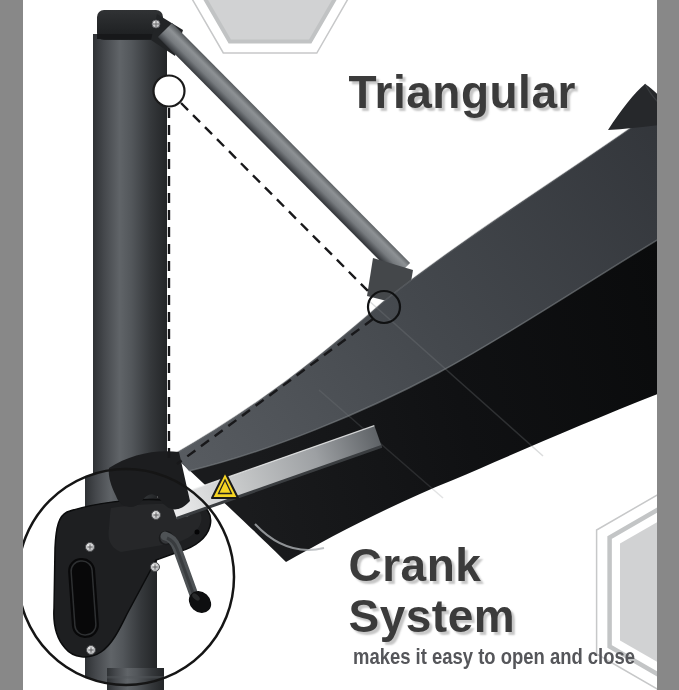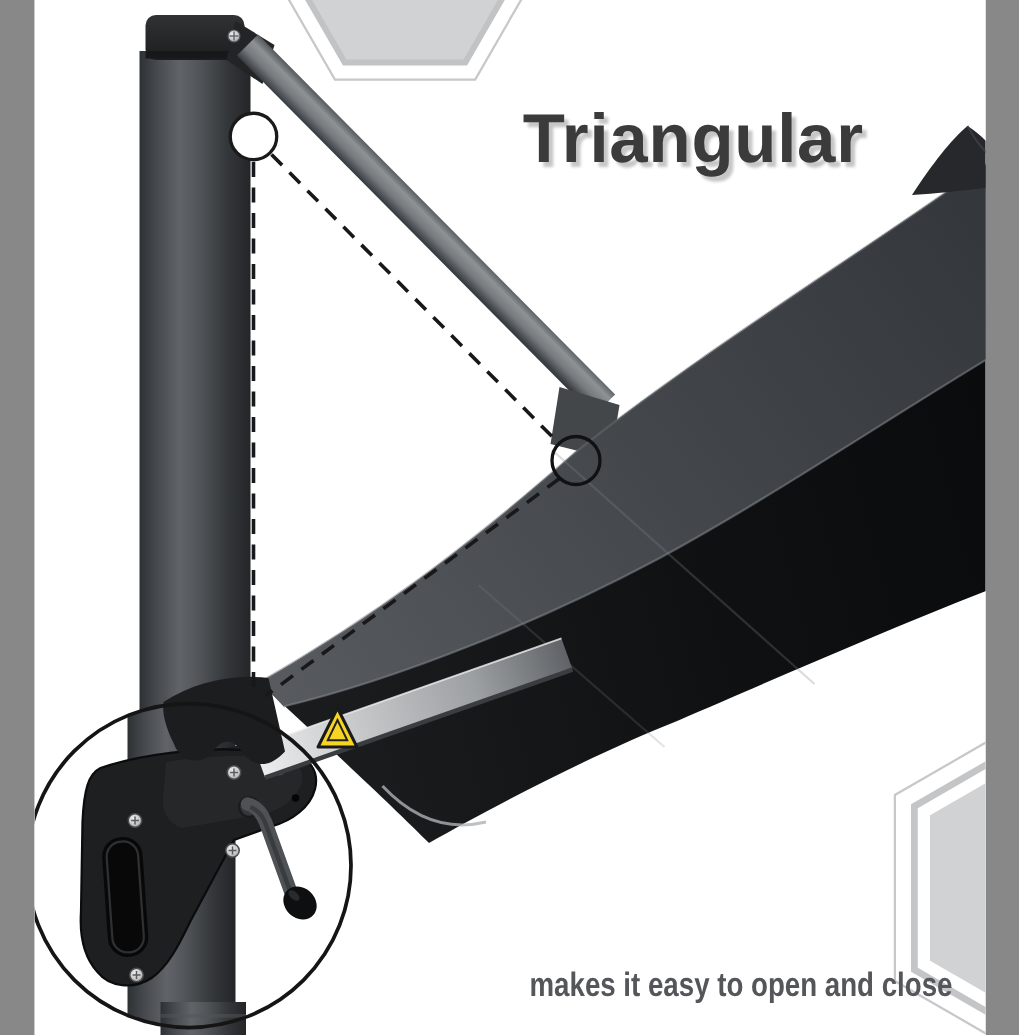--- a/index.html
+++ b/index.html
@@ -234,16 +234,20 @@
     <rect x="84" y="676" width="57" height="2.5" fill="#52565a" opacity="0.5"></rect>
   </g>
 
   <circle cx="103" cy="577" r="108" fill="none" stroke="#151515" stroke-width="2.5"></circle>
 </svg>
 
 <div class="feature-title top">
   <div>Triangular</div>
 </div>
 
+<div class="feature-title bottom">
+  <div>Crank</div>
+  <div>System</div>
+</div>
 
 <div class="feature-caption">makes it easy to open and close</div>
 
 </div>
 
 </body></html>

